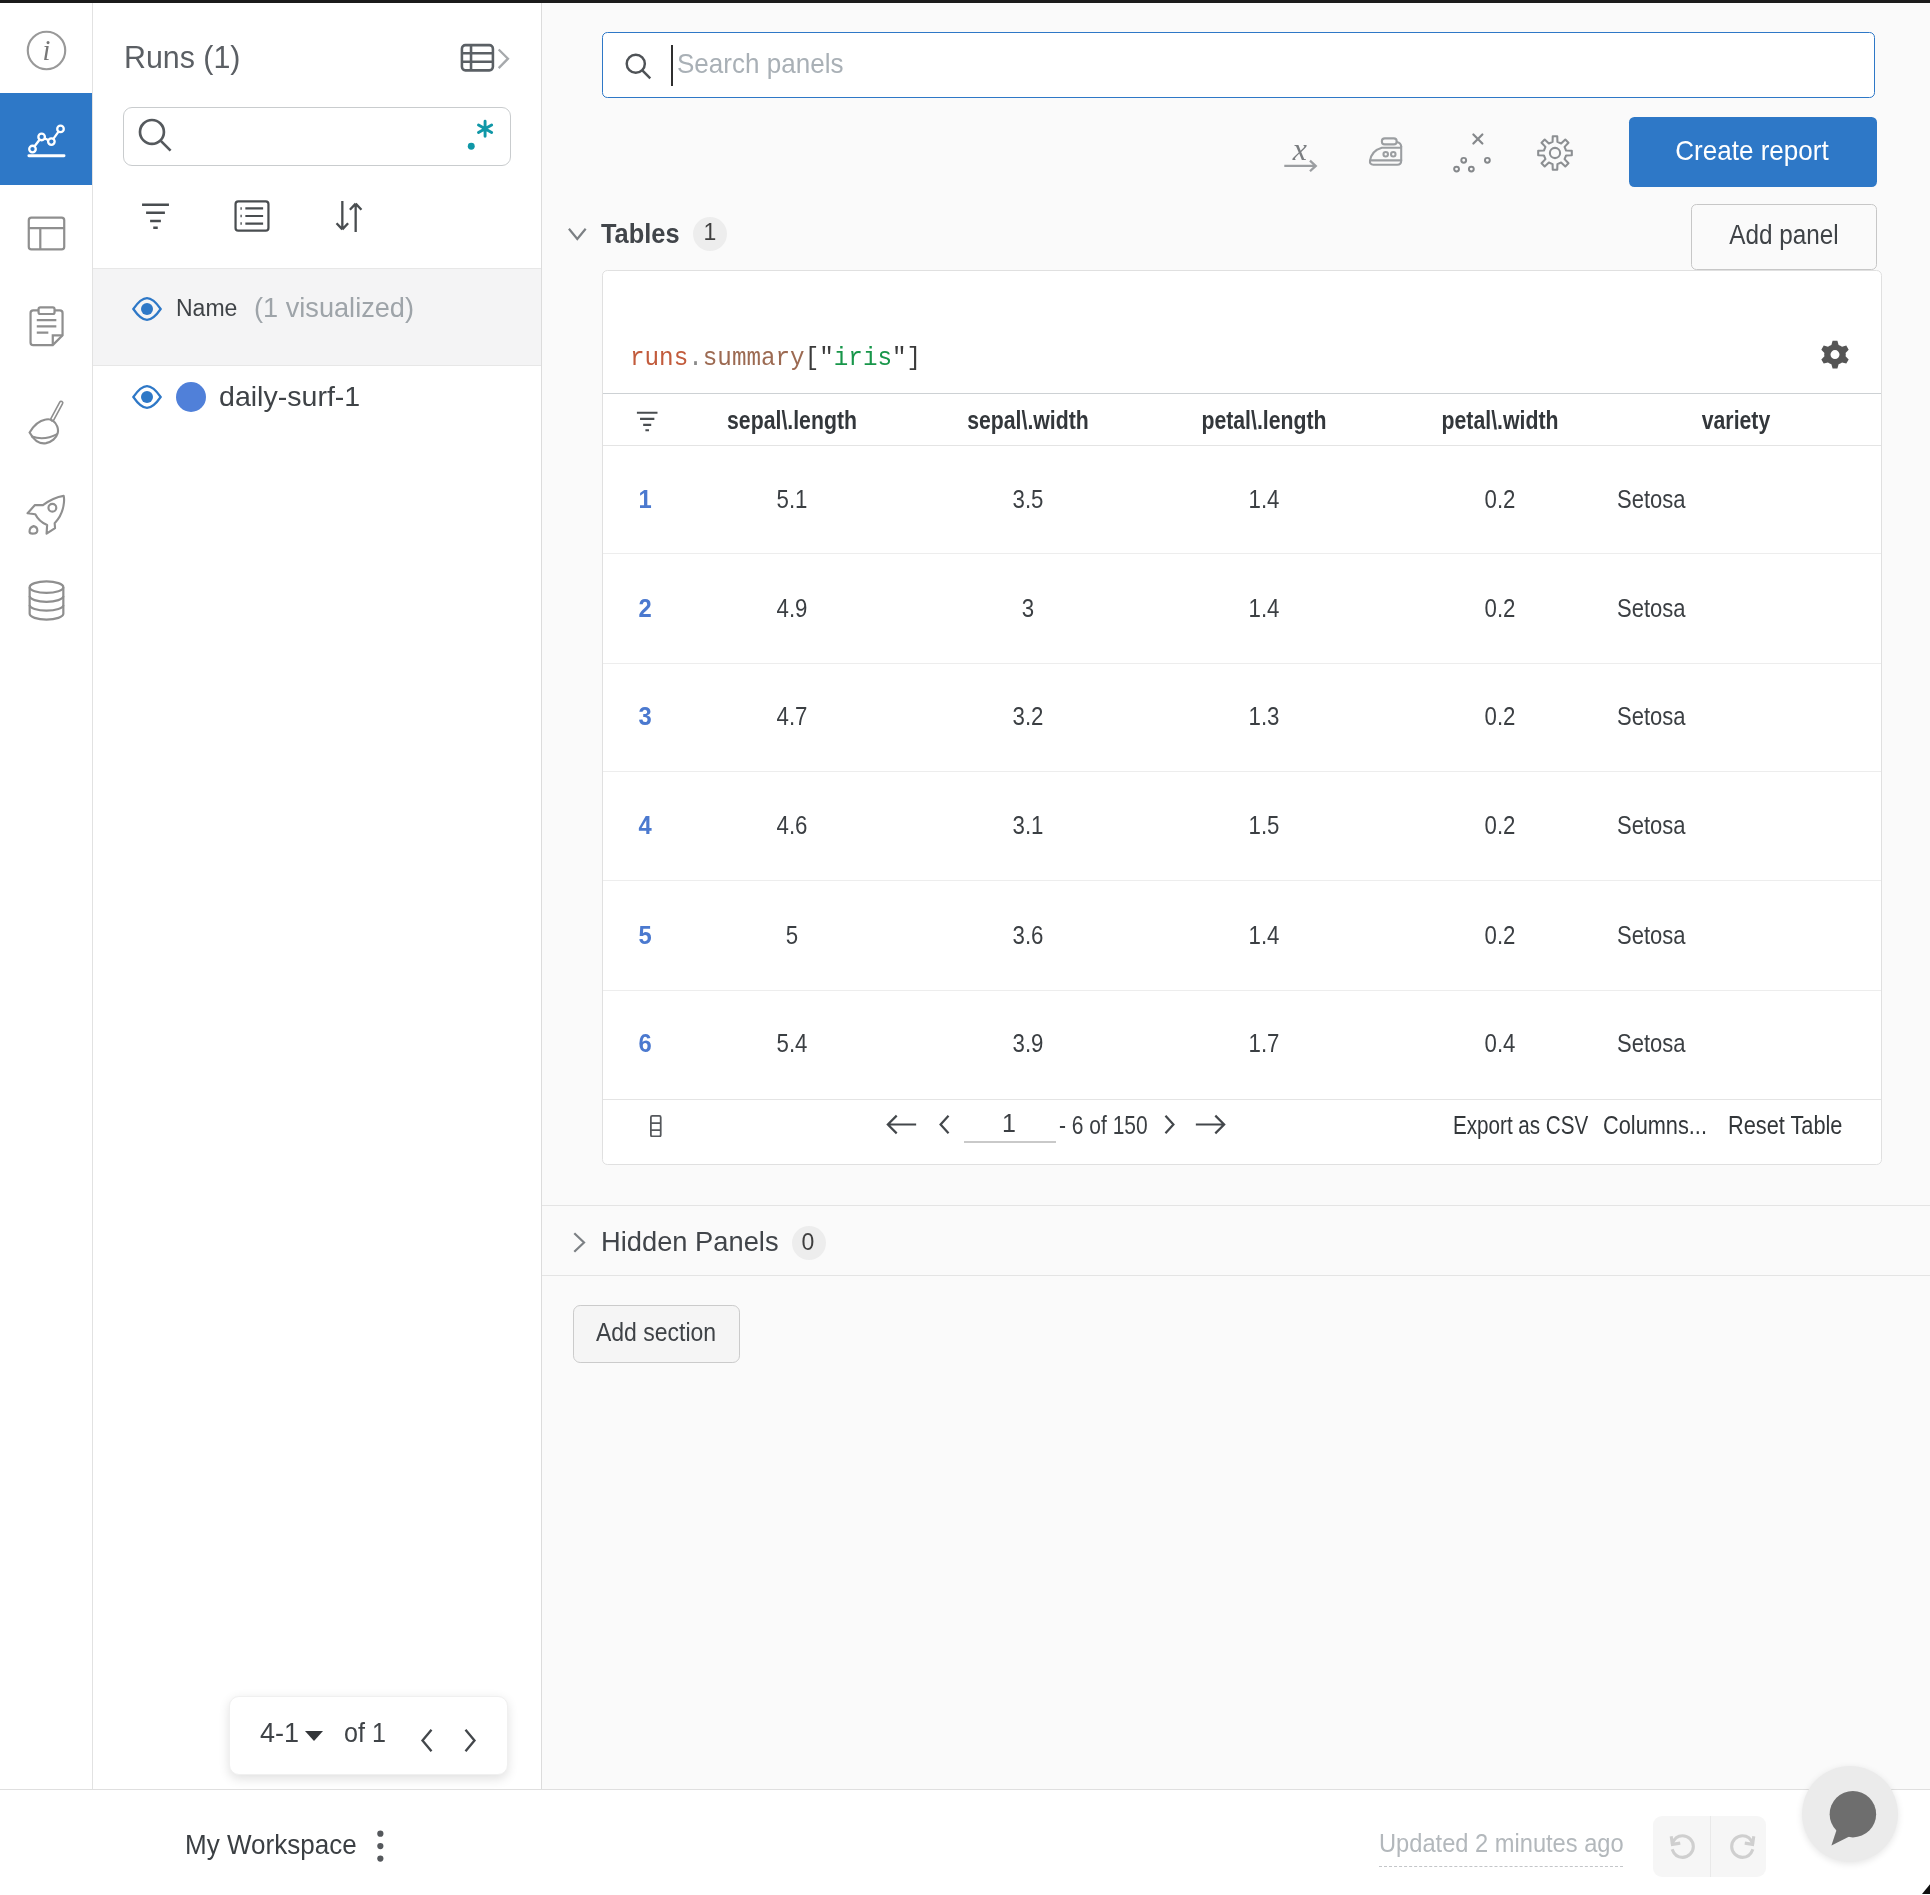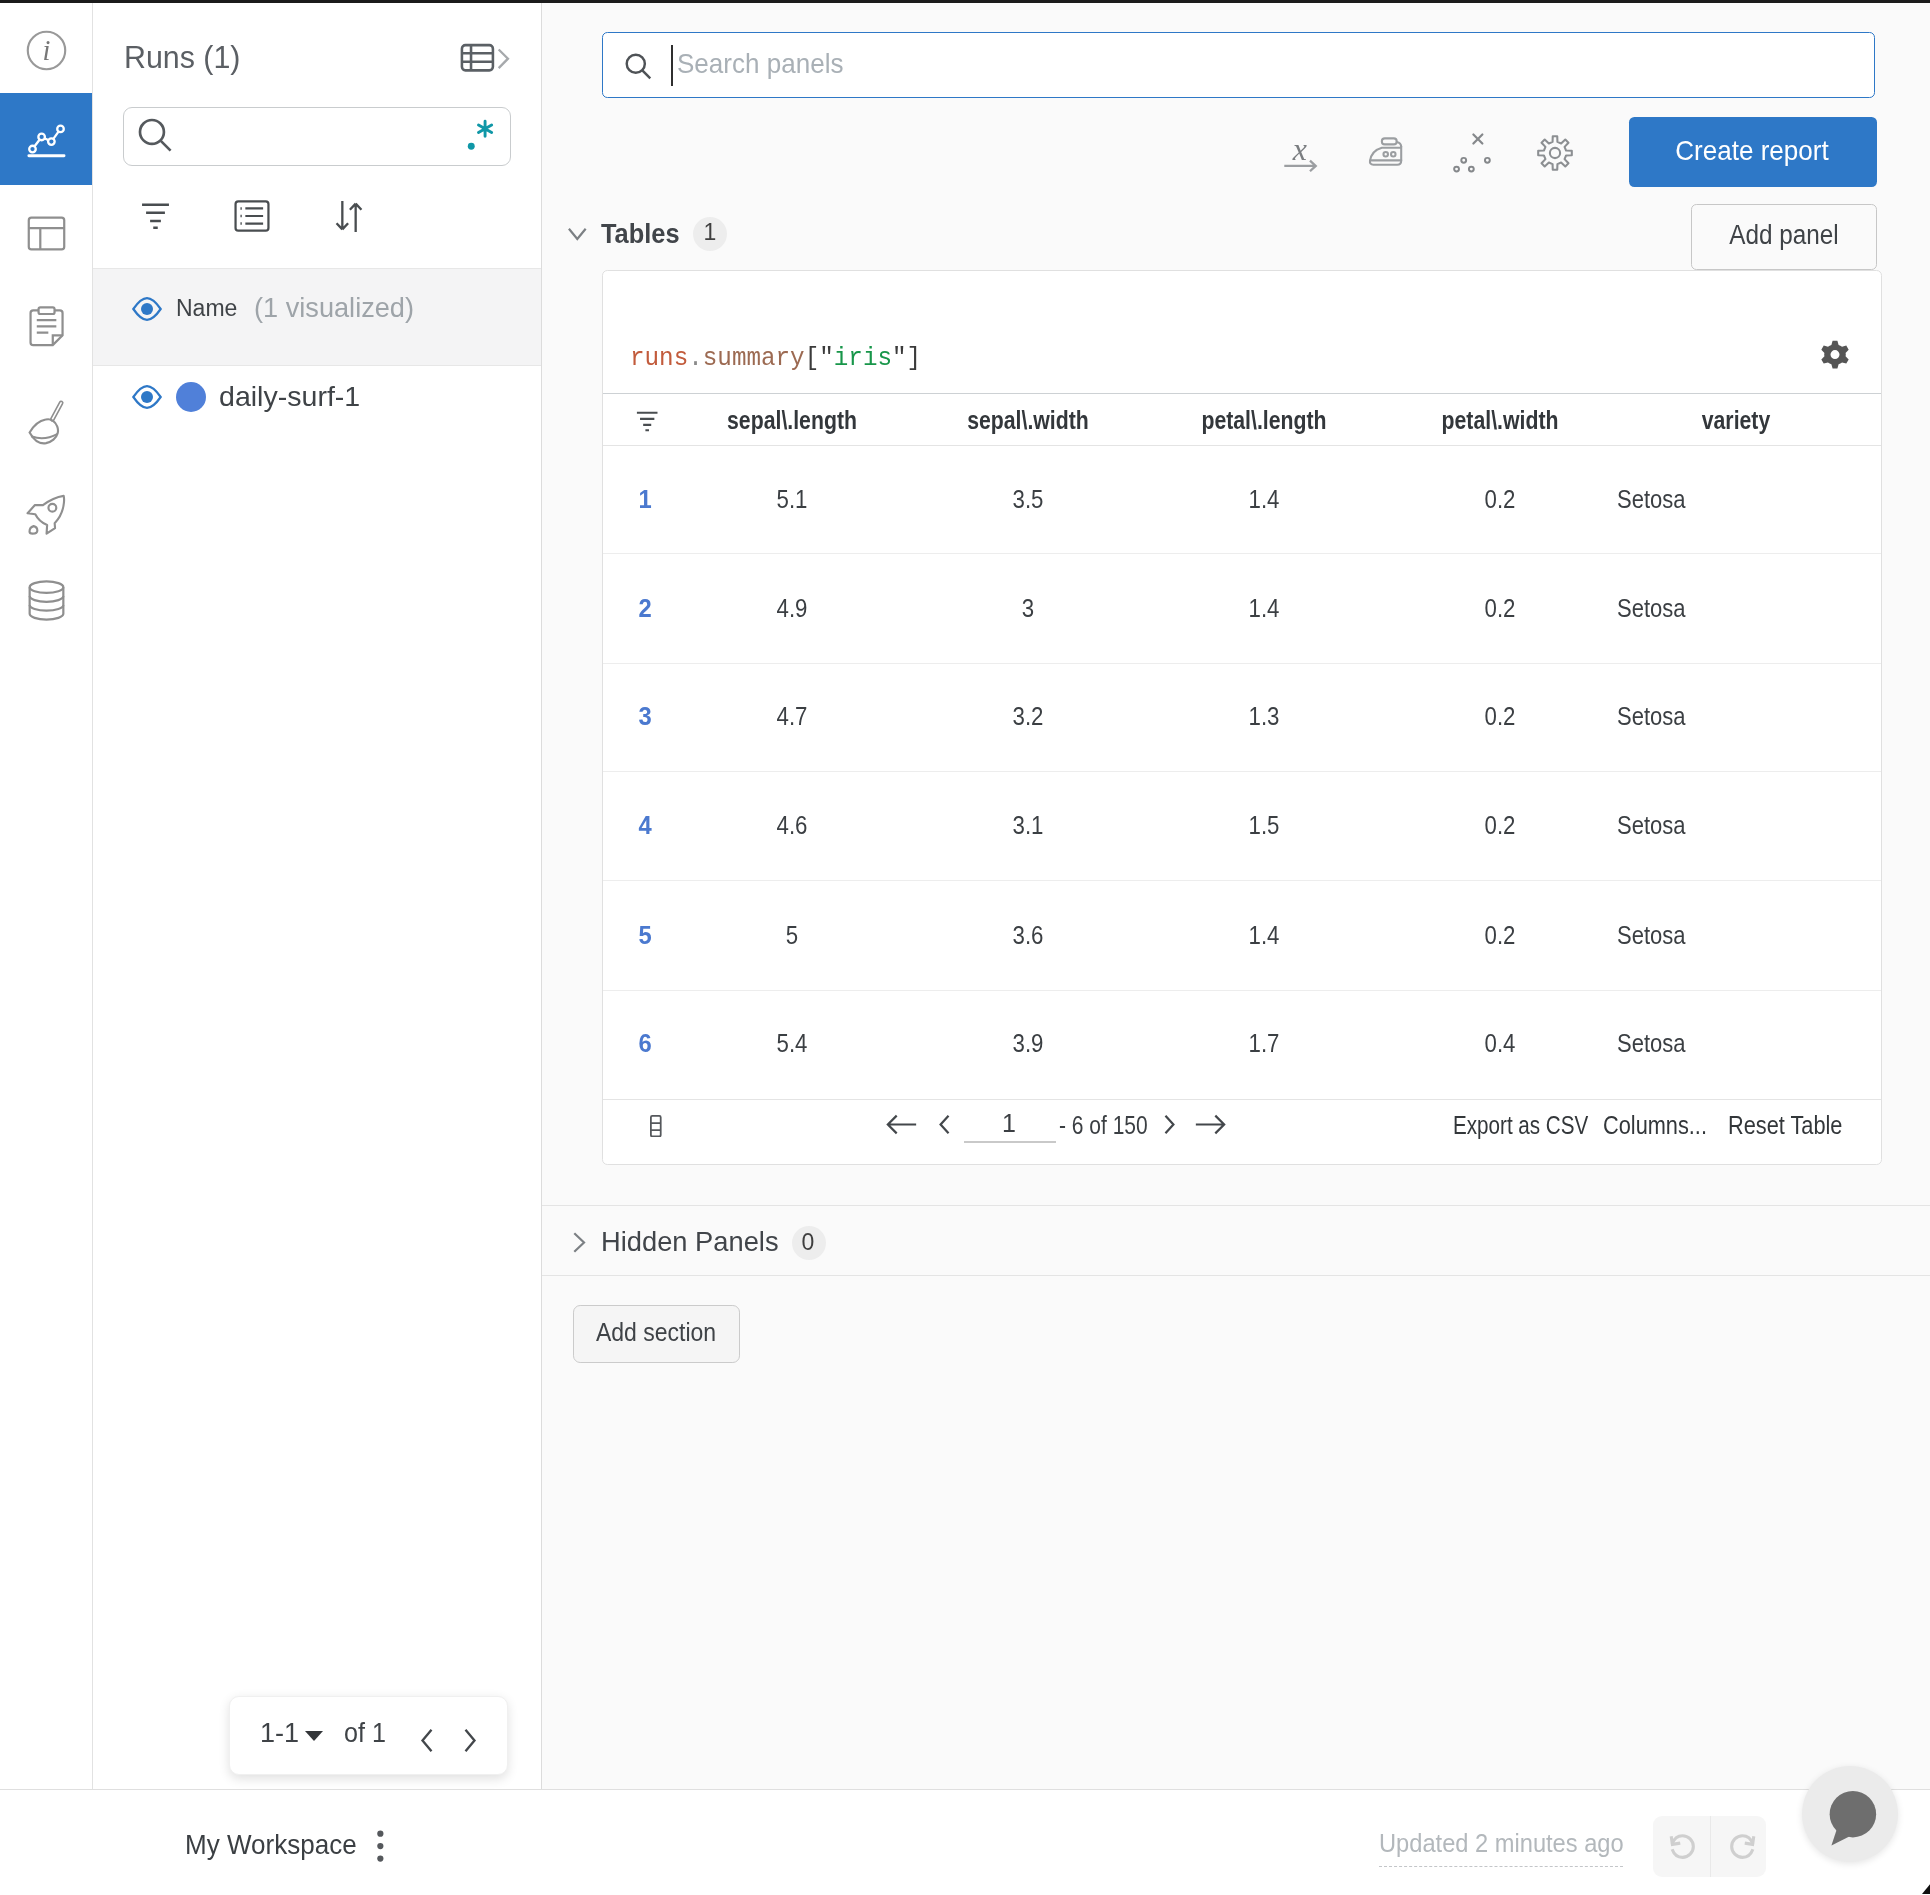--- a/index.html
+++ b/index.html
@@ -123,21 +123,21 @@
 <div class="t" style="left:176px;top:292px;line-height:32px;font-size:23px;color:#3f4347;transform:scaleX(1.0);transform-origin:0 50%;">Name</div>
 <div class="t" style="left:254px;top:292px;line-height:32px;font-size:28px;color:#9ea4a9;transform:scaleX(0.97);transform-origin:0 50%;">(1 visualized)</div>
 <div class="abs" style="left:93px;top:365px;width:448px;height:0.9px;background:#e7e7e7;"></div>
 <svg class="abs" style="left:132px;top:385px;" width="30" height="24" viewBox="0 0 34 27">
   <path d="M1.5 13.5 C7.5 4.8 13 1.2 17 1.2 C21 1.2 26.5 4.8 32.5 13.5 C26.5 22.2 21 25.8 17 25.8 C13 25.8 7.5 22.2 1.5 13.5 Z" fill="none" stroke="#2e78c7" stroke-width="2.5"></path>
   <circle cx="17" cy="13.5" r="6.8" fill="#2e78c7"></circle>
 </svg>
 <div class="abs" style="left:176px;top:382px;width:30px;height:30px;border-radius:50%;background:#5080d9;"></div>
 <div class="t" style="left:219px;top:381px;line-height:32px;font-size:28px;color:#3f4347;transform:scaleX(1.02);transform-origin:0 50%;">daily-surf-1</div>
 <div class="abs" style="left:229px;top:1696px;width:279px;height:79px;background:#fff;border:0.9px solid #f0f0f0;border-radius:9.9px;box-sizing:border-box;box-shadow:0 3.6px 10.7px rgba(0,0,0,0.12);"></div>
-<div class="t" style="left:260px;top:1718px;line-height:30px;font-size:27px;color:#3f4347;transform:scaleX(1.0);transform-origin:0 50%;">1-1</div>
+<div class="t" style="left:260px;top:1718px;line-height:30px;font-size:27px;color:#3f4347;transform:scaleX(1.0);transform-origin:0 50%;">4-1</div>
 <div class="abs" style="left:305px;top:1731px;width:0;height:0;border-left:9px solid transparent;border-right:9px solid transparent;border-top:10.7px solid #333639;"></div>
 <div class="t" style="left:344px;top:1718px;line-height:30px;font-size:27px;color:#3f4347;transform:scaleX(0.93);transform-origin:0 50%;">of 1</div>
 <svg class="abs" style="left:418px;top:1727px;" width="18" height="27" viewBox="0 0 20 30">
     <path d="M15 3 L5 15 L15 27" fill="none" stroke="#43474b" stroke-width="2.6"></path>
   </svg>
 <svg class="abs" style="left:461px;top:1727px;" width="18" height="27" viewBox="0 0 20 30">
     <path d="M5 3 L15 15 L5 27" fill="none" stroke="#43474b" stroke-width="2.6"></path>
   </svg>
 <div class="abs" style="left:602px;top:32px;width:1273px;height:66px;box-sizing:border-box;border:1.8px solid #2e78c7;border-radius:5.4px;background:#fff;"></div>
 

